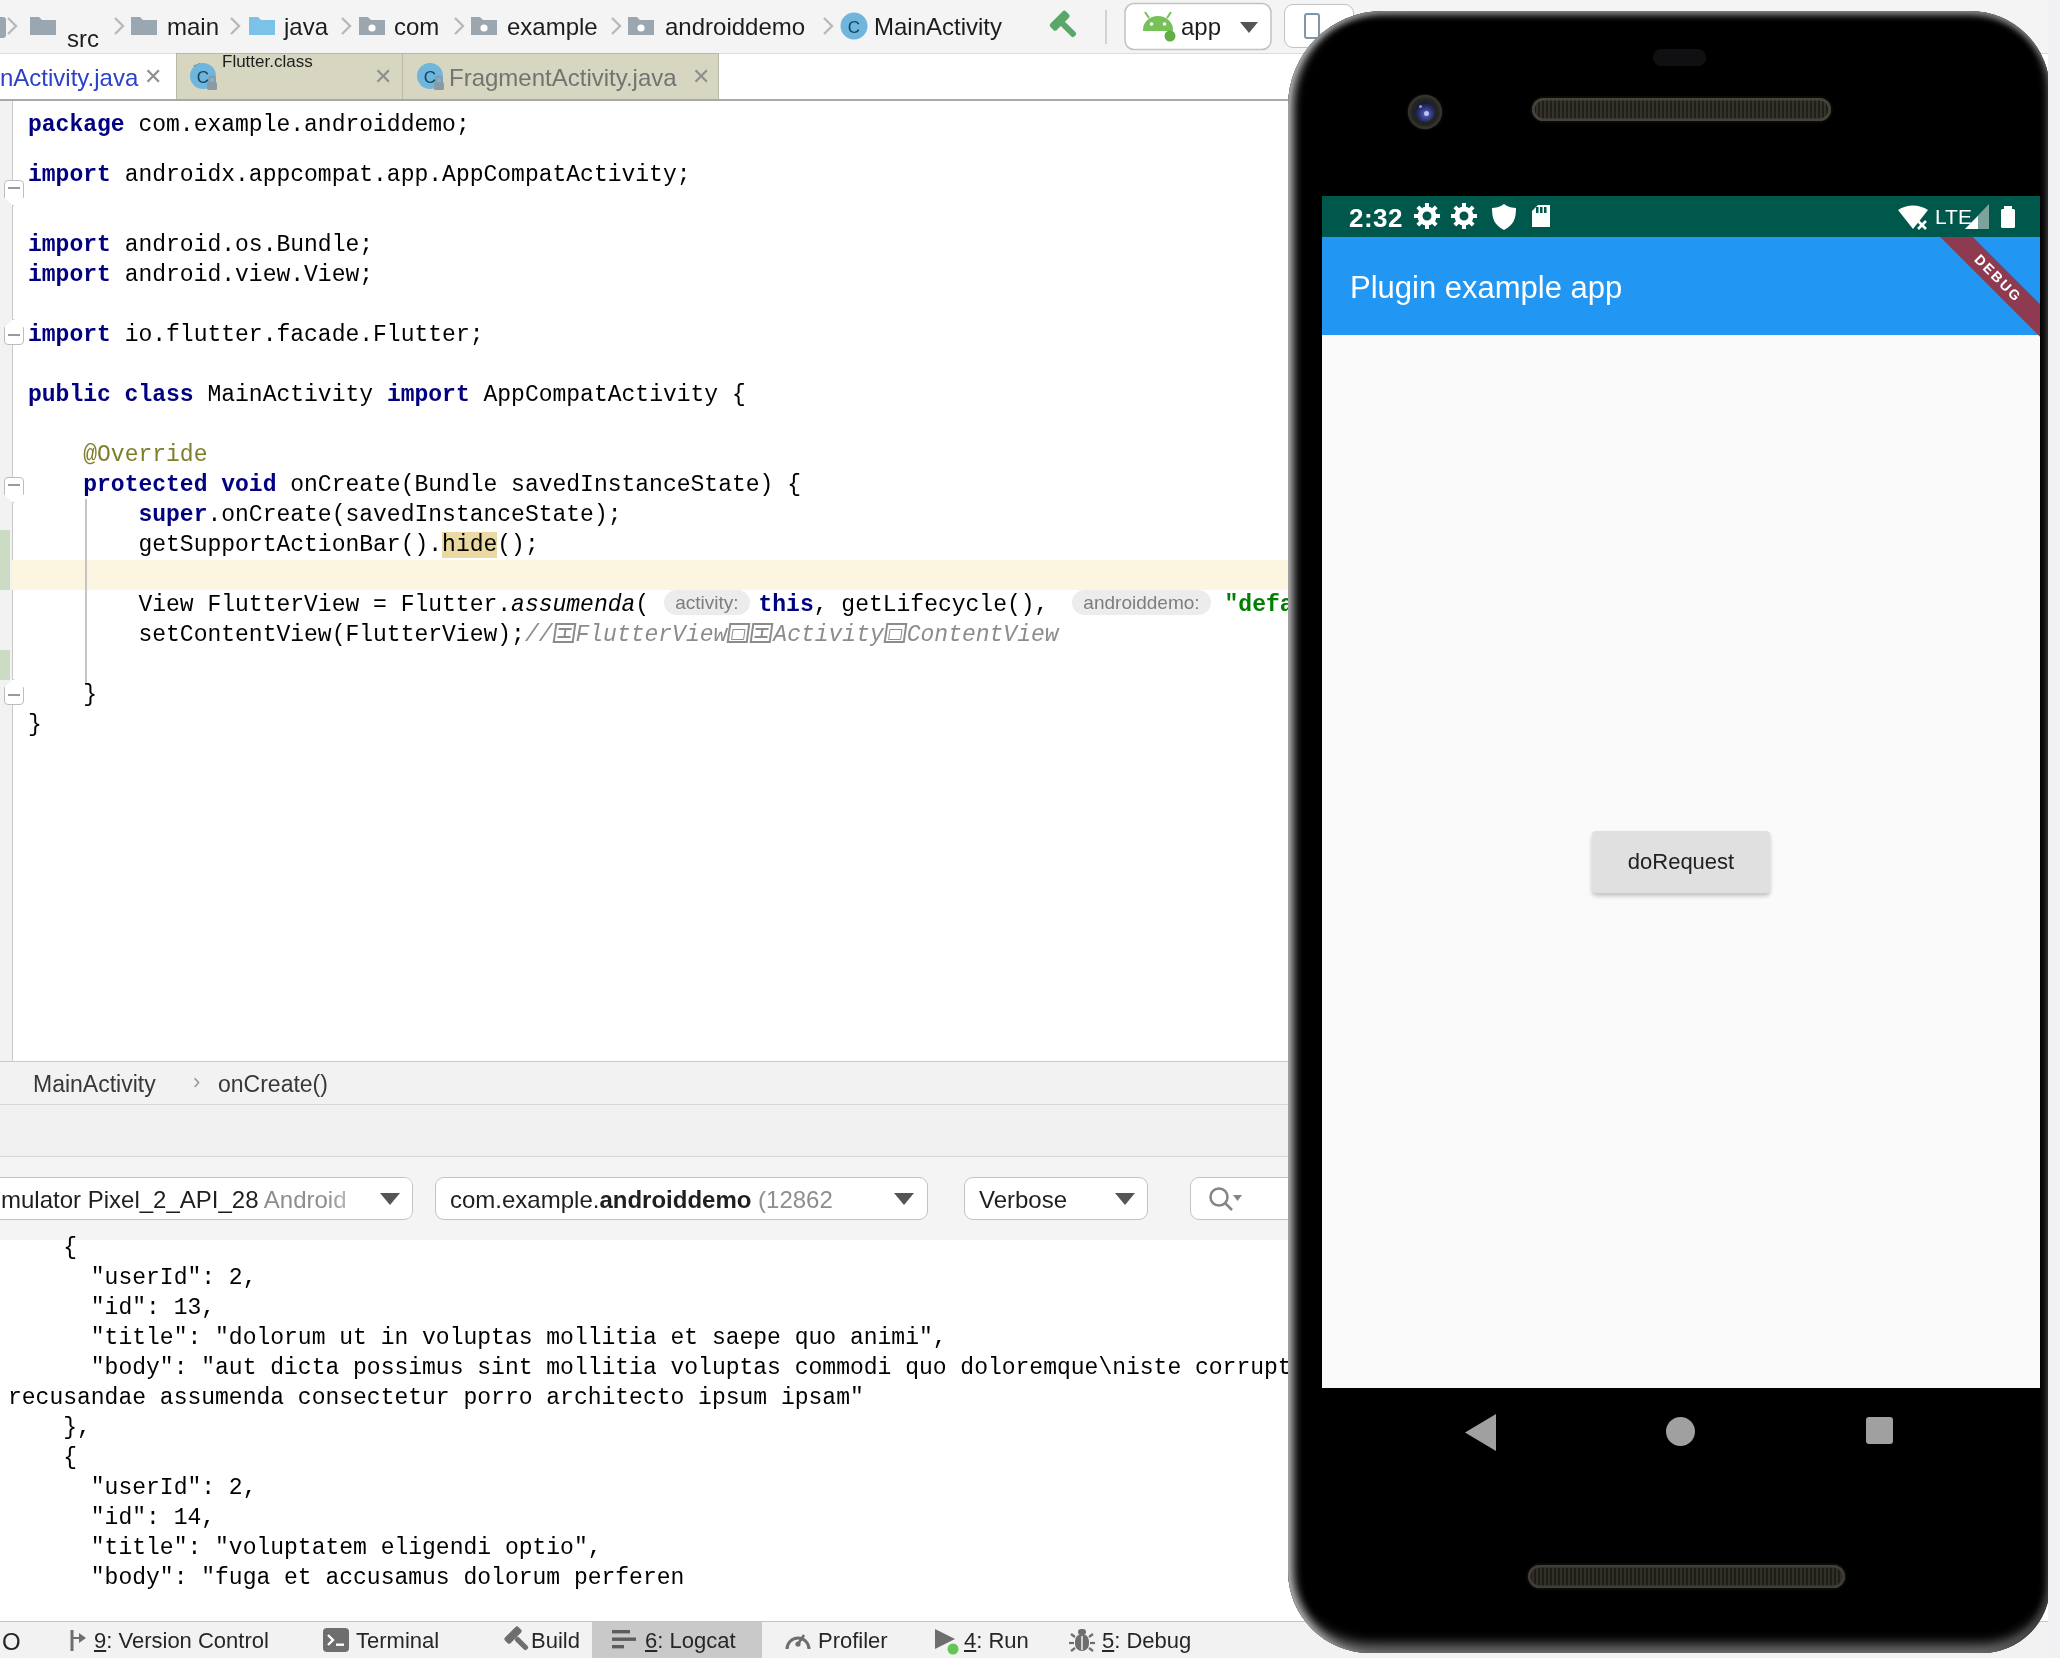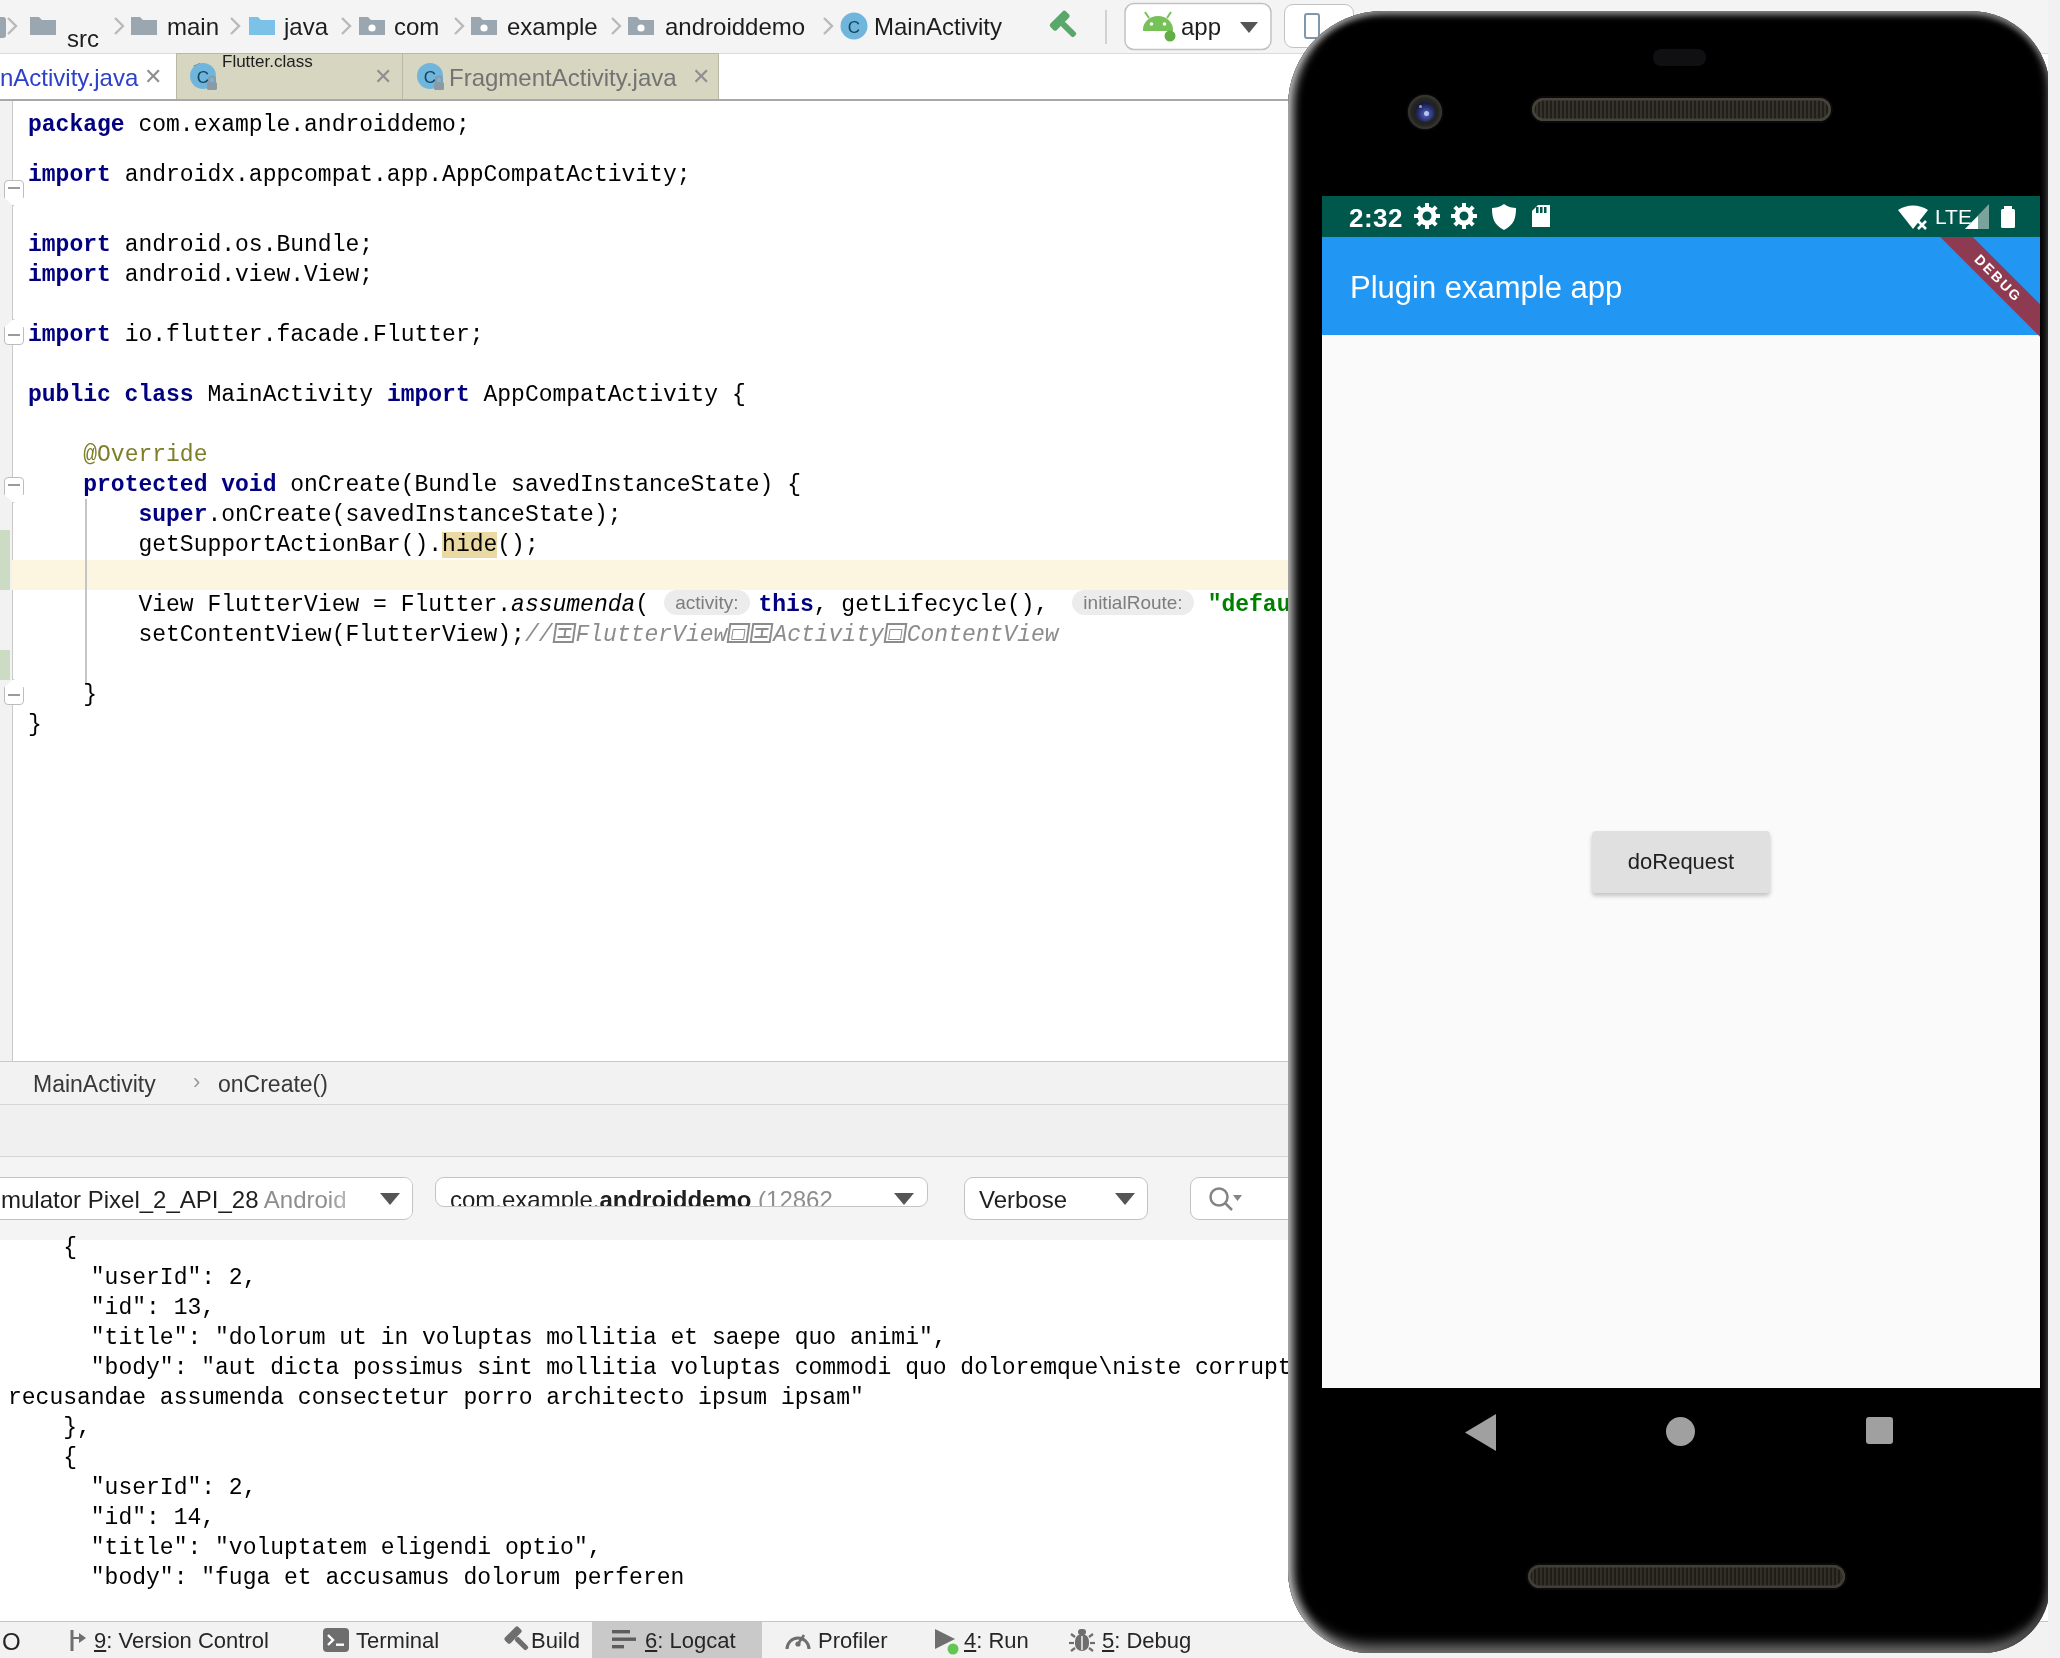--- a/index.html
+++ b/index.html
@@ -129,42 +129,42 @@
 <pre class="abs mono" style="left:28px;top:110px"><span class="kw">package</span> com.example.androiddemo;</pre>
 <pre class="abs mono" style="left:28px;top:160px"><span class="kw">import</span> androidx.appcompat.app.AppCompatActivity;</pre>
 <pre class="abs mono" style="left:28px;top:230px"><span class="kw">import</span> android.os.Bundle;</pre>
 <pre class="abs mono" style="left:28px;top:260px"><span class="kw">import</span> android.view.View;</pre>
 <pre class="abs mono" style="left:28px;top:320px"><span class="kw">import</span> io.flutter.facade.Flutter;</pre>
 <pre class="abs mono" style="left:28px;top:380px"><span class="kw">public class</span> MainActivity <span class="kw">import</span> AppCompatActivity {</pre>
 <pre class="abs mono" style="left:28px;top:440px">    <span class="ann">@Override</span></pre>
 <pre class="abs mono" style="left:28px;top:470px">    <span class="kw">protected void</span> onCreate(Bundle savedInstanceState) {</pre>
 <pre class="abs mono" style="left:28px;top:500px">        <span class="kw">super</span>.onCreate(savedInstanceState);</pre>
 <pre class="abs mono" style="left:28px;top:530px">        getSupportActionBar().<span class="hl">hide</span>();</pre>
-<pre class="abs mono" style="left:28px;top:590px">        View FlutterView = Flutter.<i>assumenda</i>(<span class="chip" style="margin-left:15px;margin-right:9px">activity:</span><span class="kw">this</span>, getLifecycle(),<span class="chip" style="margin-left:24px;margin-right:14px">initialRoute:</span><span class="str">"defaultRout</span></pre>
+<pre class="abs mono" style="left:28px;top:590px">        View FlutterView = Flutter.<i>assumenda</i>(<span class="chip" style="margin-left:15px;margin-right:9px">activity:</span><span class="kw">this</span>, getLifecycle(),<span class="chip" style="margin-left:24px;margin-right:14px">androiddemo:</span><span class="str">"defaultRout</span></pre>
 <pre class="abs mono" style="left:28px;top:620px">        setContentView(FlutterView);<span class="cm">//<span class="cjk b"></span>FlutterView<span class="cjk a"></span><span class="cjk b"></span>Activity<span class="cjk a"></span>ContentView</span></pre>
 <pre class="abs mono" style="left:28px;top:680px">    }</pre>
 <pre class="abs mono" style="left:28px;top:710px">}</pre>
 
 <div class="abs" style="left:0;top:1061px;width:2060px;height:44px;background:#f2f2f2;border-top:1px solid #c9c9c9;border-bottom:1px solid #d6d6d6;box-sizing:border-box"></div>
 <div class="abs" style="left:0;top:1105px;width:2060px;height:52px;background:#f0f0f0;border-bottom:1px solid #d6d6d6;box-sizing:border-box"></div>
 <div class="abs" style="left:0;top:1157px;width:2060px;height:83px;background:#f4f4f4"></div>
 <div class="abs" style="left:0;top:1240px;width:2060px;height:381px;background:#fff"></div>
 
 <span class="abs" style="left:33px;top:1071px;font-size:23px;color:#383838">MainActivity</span>
 <span class="abs" style="left:193px;top:1069px;font-size:22px;color:#9a9a9a">›</span>
 <span class="abs" style="left:218px;top:1071px;font-size:23px;color:#383838">onCreate()</span>
 
 <div class="abs" style="left:-14px;top:1177px;width:427px;height:43px;background:#fff;border:1.5px solid #c3c3c3;border-radius:9px;box-sizing:border-box;overflow:hidden">
   <span class="abs" style="left:14px;top:8px;font-size:24px;color:#1f1f1f;white-space:pre">mulator Pixel_2_API_28 <span style="color:#8e8e8e">Android</span></span>
   <div class="abs" style="right:0;top:0;width:85px;height:40px;background:linear-gradient(90deg,rgba(255,255,255,0),#fff 60%)"></div>
 </div>
 <svg class="abs" style="left:378px;top:1191px" width="24" height="16">
     <path d="M2 2 l20 0 l-10 12 z" fill="#555"></path>
   </svg>
-<div class="abs" style="left:435px;top:1177px;width:493px;height:30px;background:#fff;border:1.5px solid #c3c3c3;border-radius:9px;box-sizing:border-box;overflow:hidden">
+<div class="abs" style="left:435px;top:1177px;width:493px;height:43px;background:#fff;border:1.5px solid #c3c3c3;border-radius:9px;box-sizing:border-box;overflow:hidden">
   <span class="abs" style="left:14px;top:8px;font-size:24px;color:#1f1f1f;white-space:pre">com.example.<b>androiddemo</b> <span style="color:#8e8e8e">(12862</span></span>
   <div class="abs" style="right:38px;top:0;width:40px;height:40px;background:linear-gradient(90deg,rgba(255,255,255,0),#fff 70%)"></div>
 </div>
 <svg class="abs" style="left:892px;top:1191px" width="24" height="16">
     <path d="M2 2 l20 0 l-10 12 z" fill="#555"></path>
   </svg>
 <div class="abs" style="left:964px;top:1177px;width:184px;height:43px;background:#fff;border:1.5px solid #c3c3c3;border-radius:9px;box-sizing:border-box">
   <span class="abs" style="left:14px;top:8px;font-size:24px;color:#1f1f1f">Verbose</span>
 </div>
 <svg class="abs" style="left:1113px;top:1191px" width="24" height="16">

